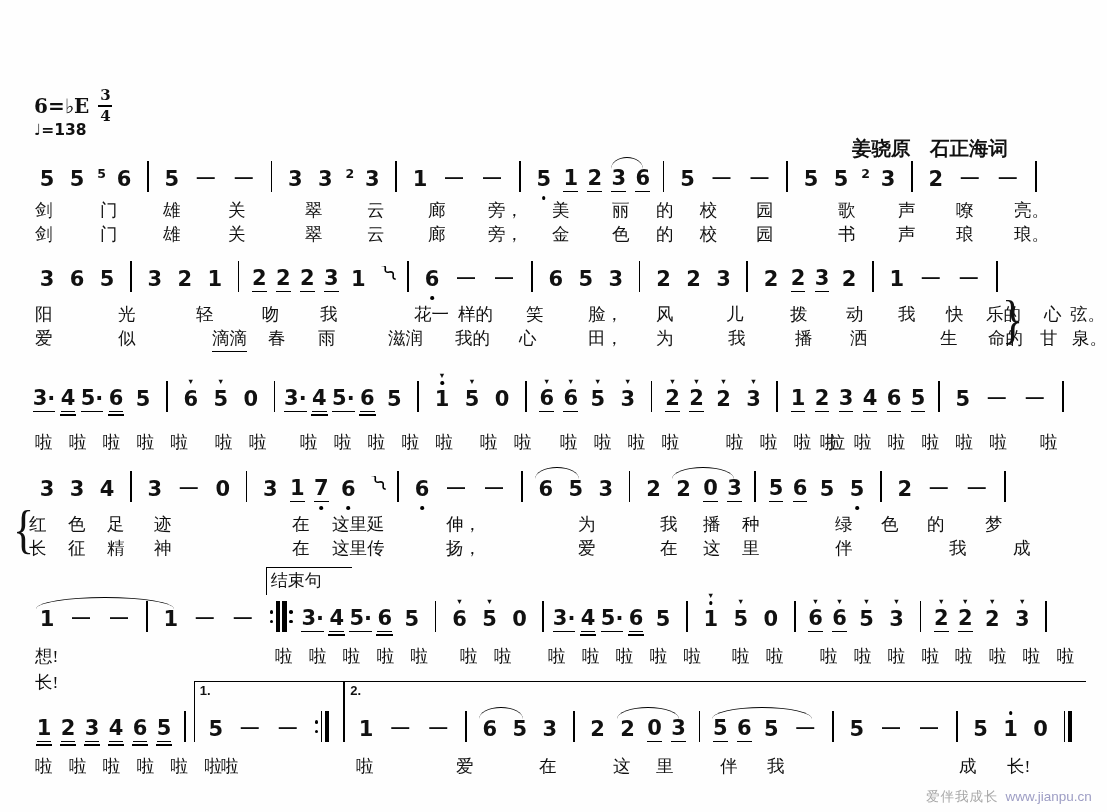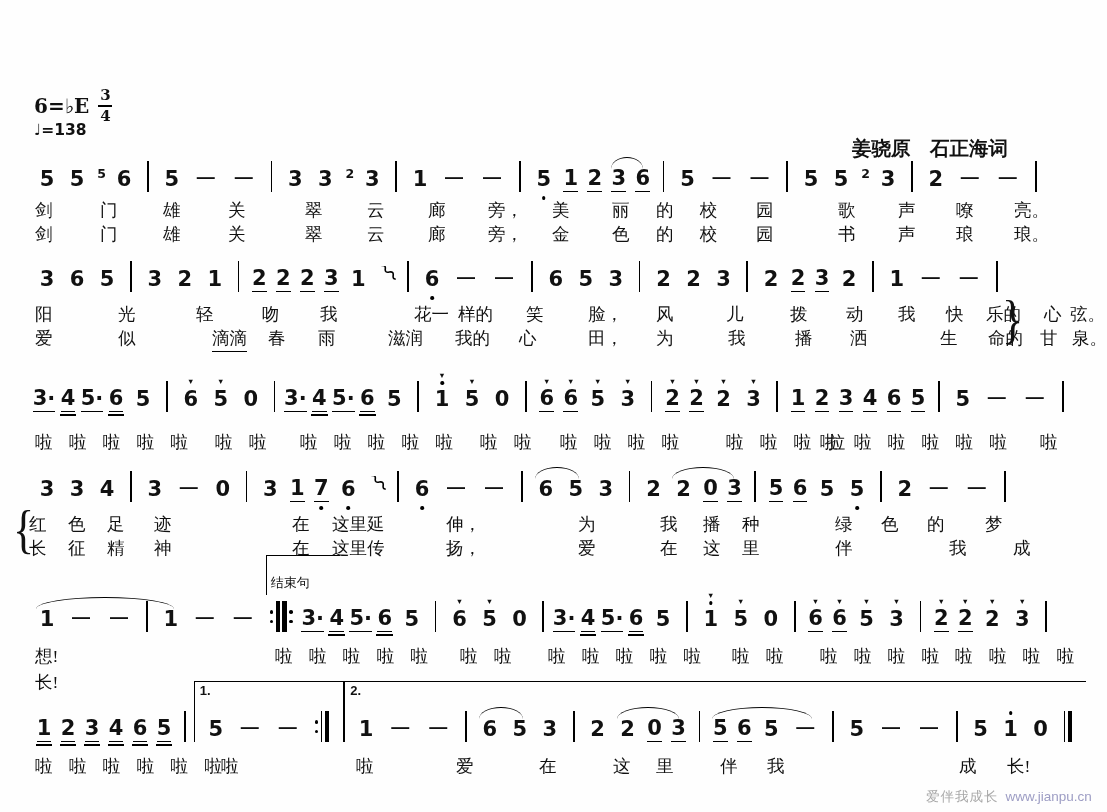--- a/index.html
+++ b/index.html
@@ -46,21 +46,21 @@
   .ldot{position:absolute;bottom:-8px;left:50%;transform:translateX(-50%);}
   .dash{width:24px;height:38px;display:flex;align-items:flex-end;justify-content:center;
         margin:0 7px;font-weight:700;font-size:18px;}
   .dash i{font-style:normal;margin-bottom:4px;}
   .bar{width:1.7px;height:31px;background:#000;margin:0 8px;}
   .barwrap{display:flex;align-items:flex-end;gap:2.5px;margin:0 8px;position:relative;}
   .barwrap .bar{margin:0;}
   .bar.thick{width:4.2px;}
   .dcol{display:flex;flex-direction:column;justify-content:center;gap:6px;height:31px;}
   .blabel{position:absolute;bottom:37px;left:-4px;border-left:1.2px solid #000;border-top:1.2px solid #000;
-          padding:18px 30px 3px 4px;font-size:13px;white-space:nowrap;font-family:Liberation Sans, sans-serif;}
+          padding:1px 30px 3px 4px;font-size:17px;white-space:nowrap;font-family:Liberation Sans, sans-serif;}
   .gliss{width:22px;height:38px;display:flex;align-items:flex-end;margin:0 2px;}
   .gliss svg{margin-bottom:6px;}
   
   .lyric-row{position:absolute;left:0;width:1107px;height:26px;}
   .lseg{position:absolute;top:0;font-family:"Liberation Serif",serif;font-size:17.5px;
         white-space:pre;word-spacing:22px;font-weight:500;}
   .lyric-row.tight .lseg{word-spacing:12px;}
   .lseg.ul{border-bottom:1.5px solid #000;padding-bottom:1px;}
   .brace{position:absolute;font-family:"Liberation Serif",serif;font-size:44px;
          transform:scaleY(1.2);line-height:1;}

